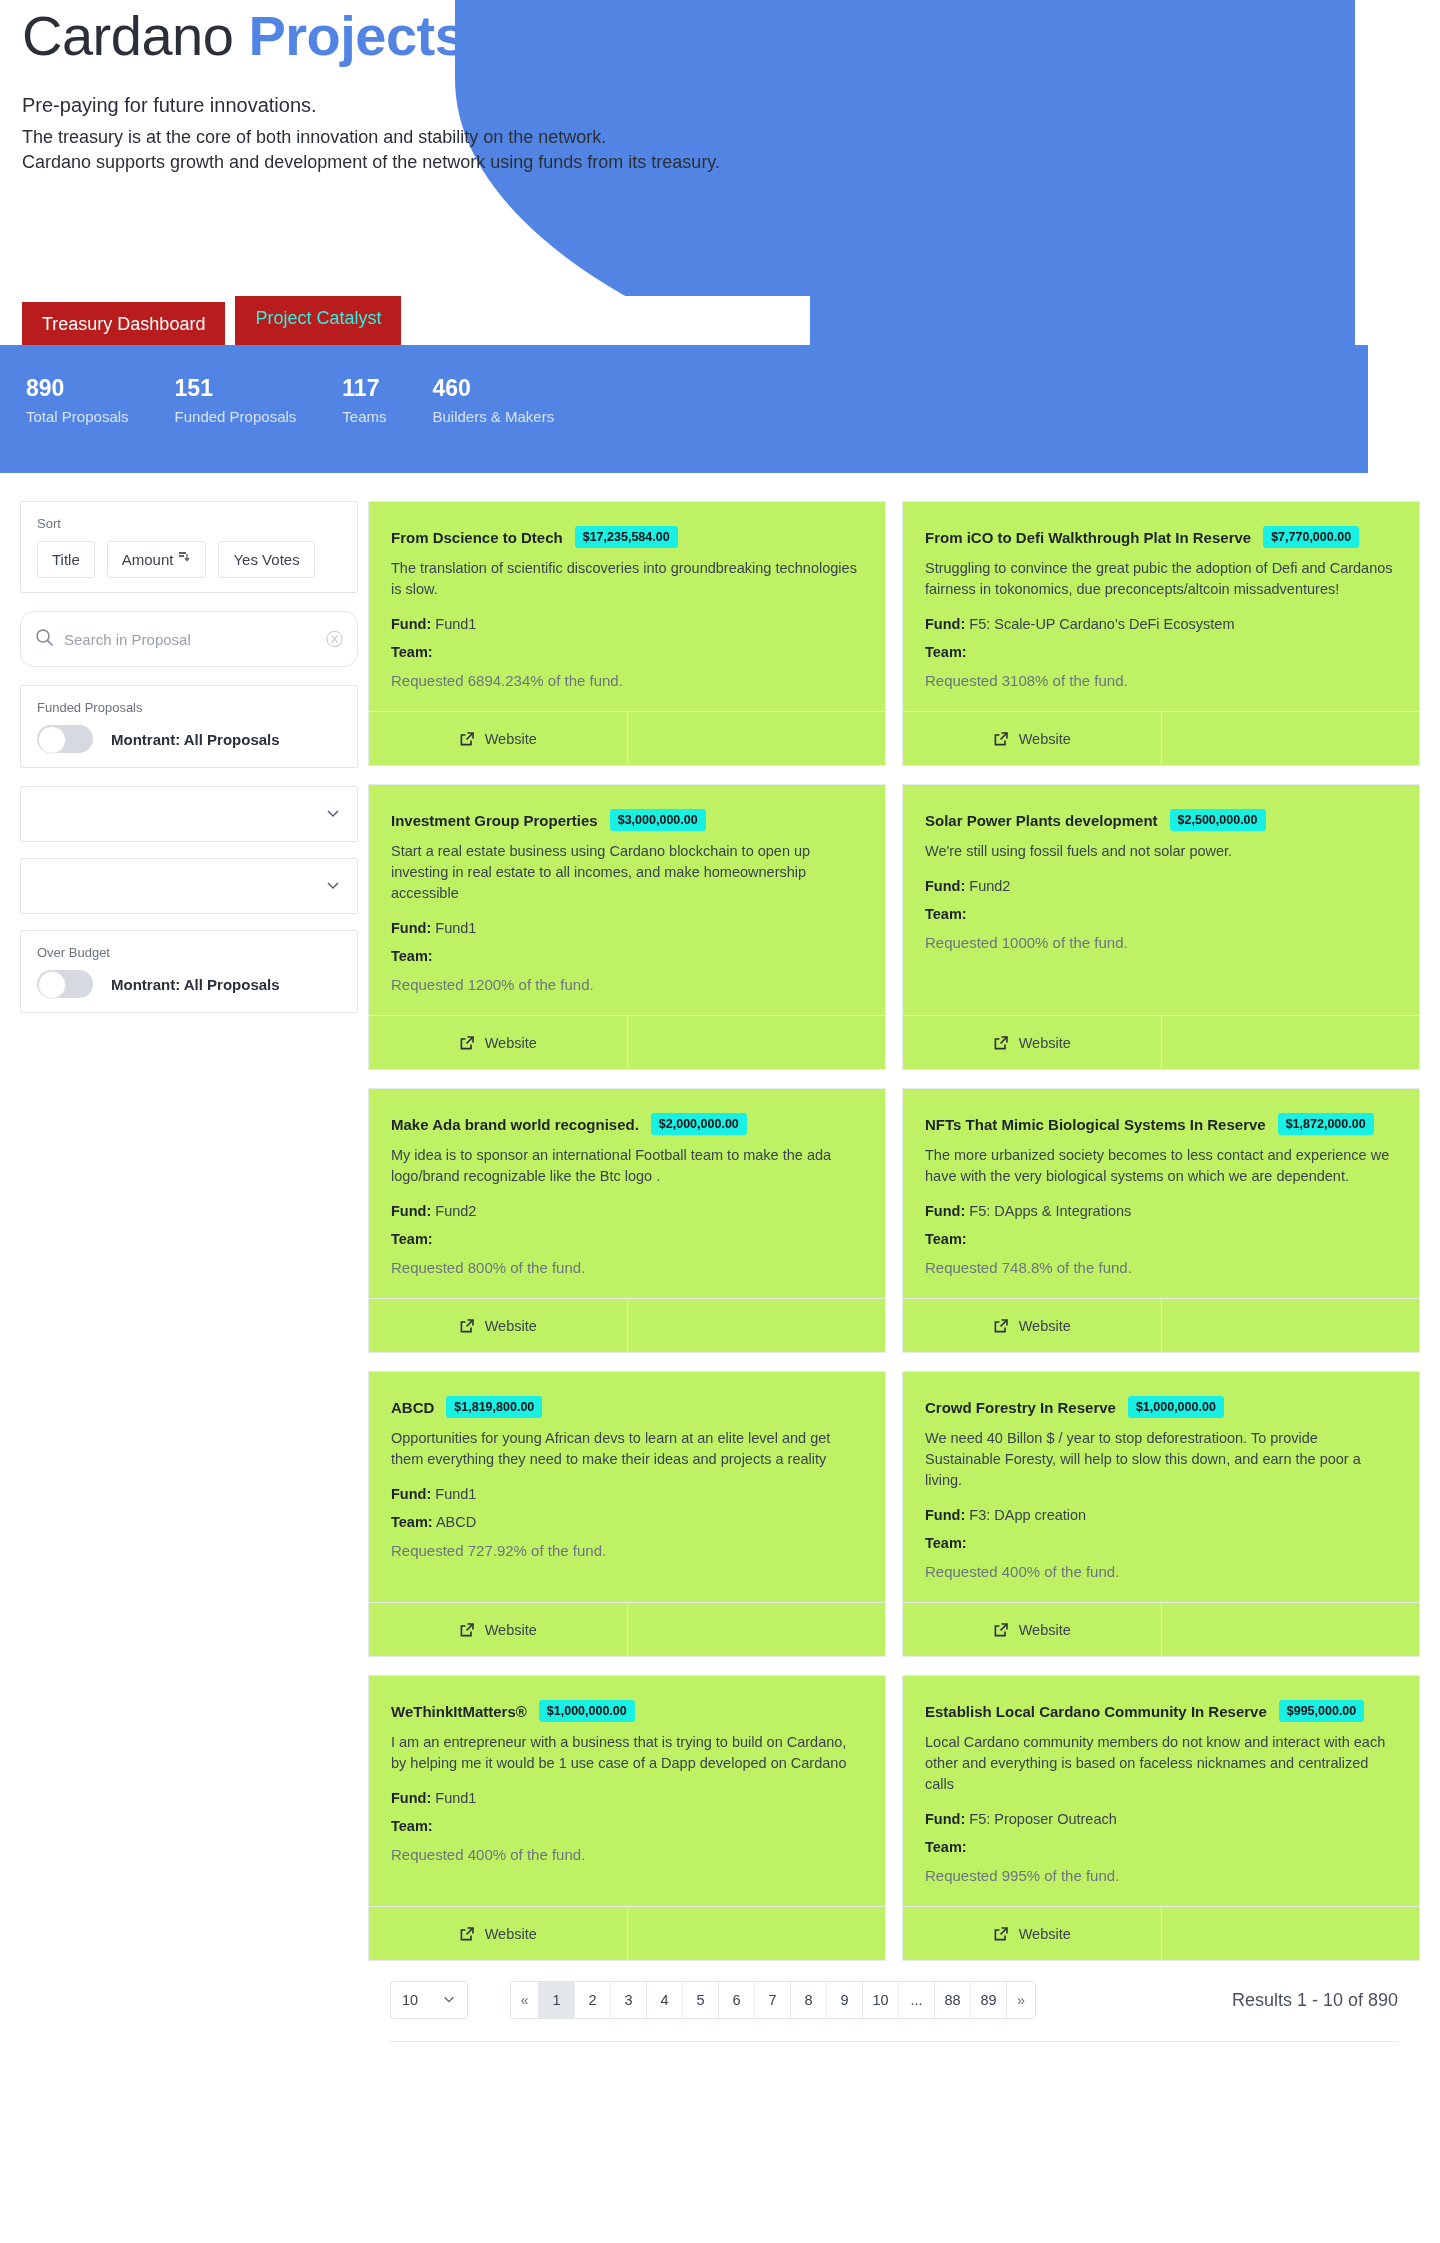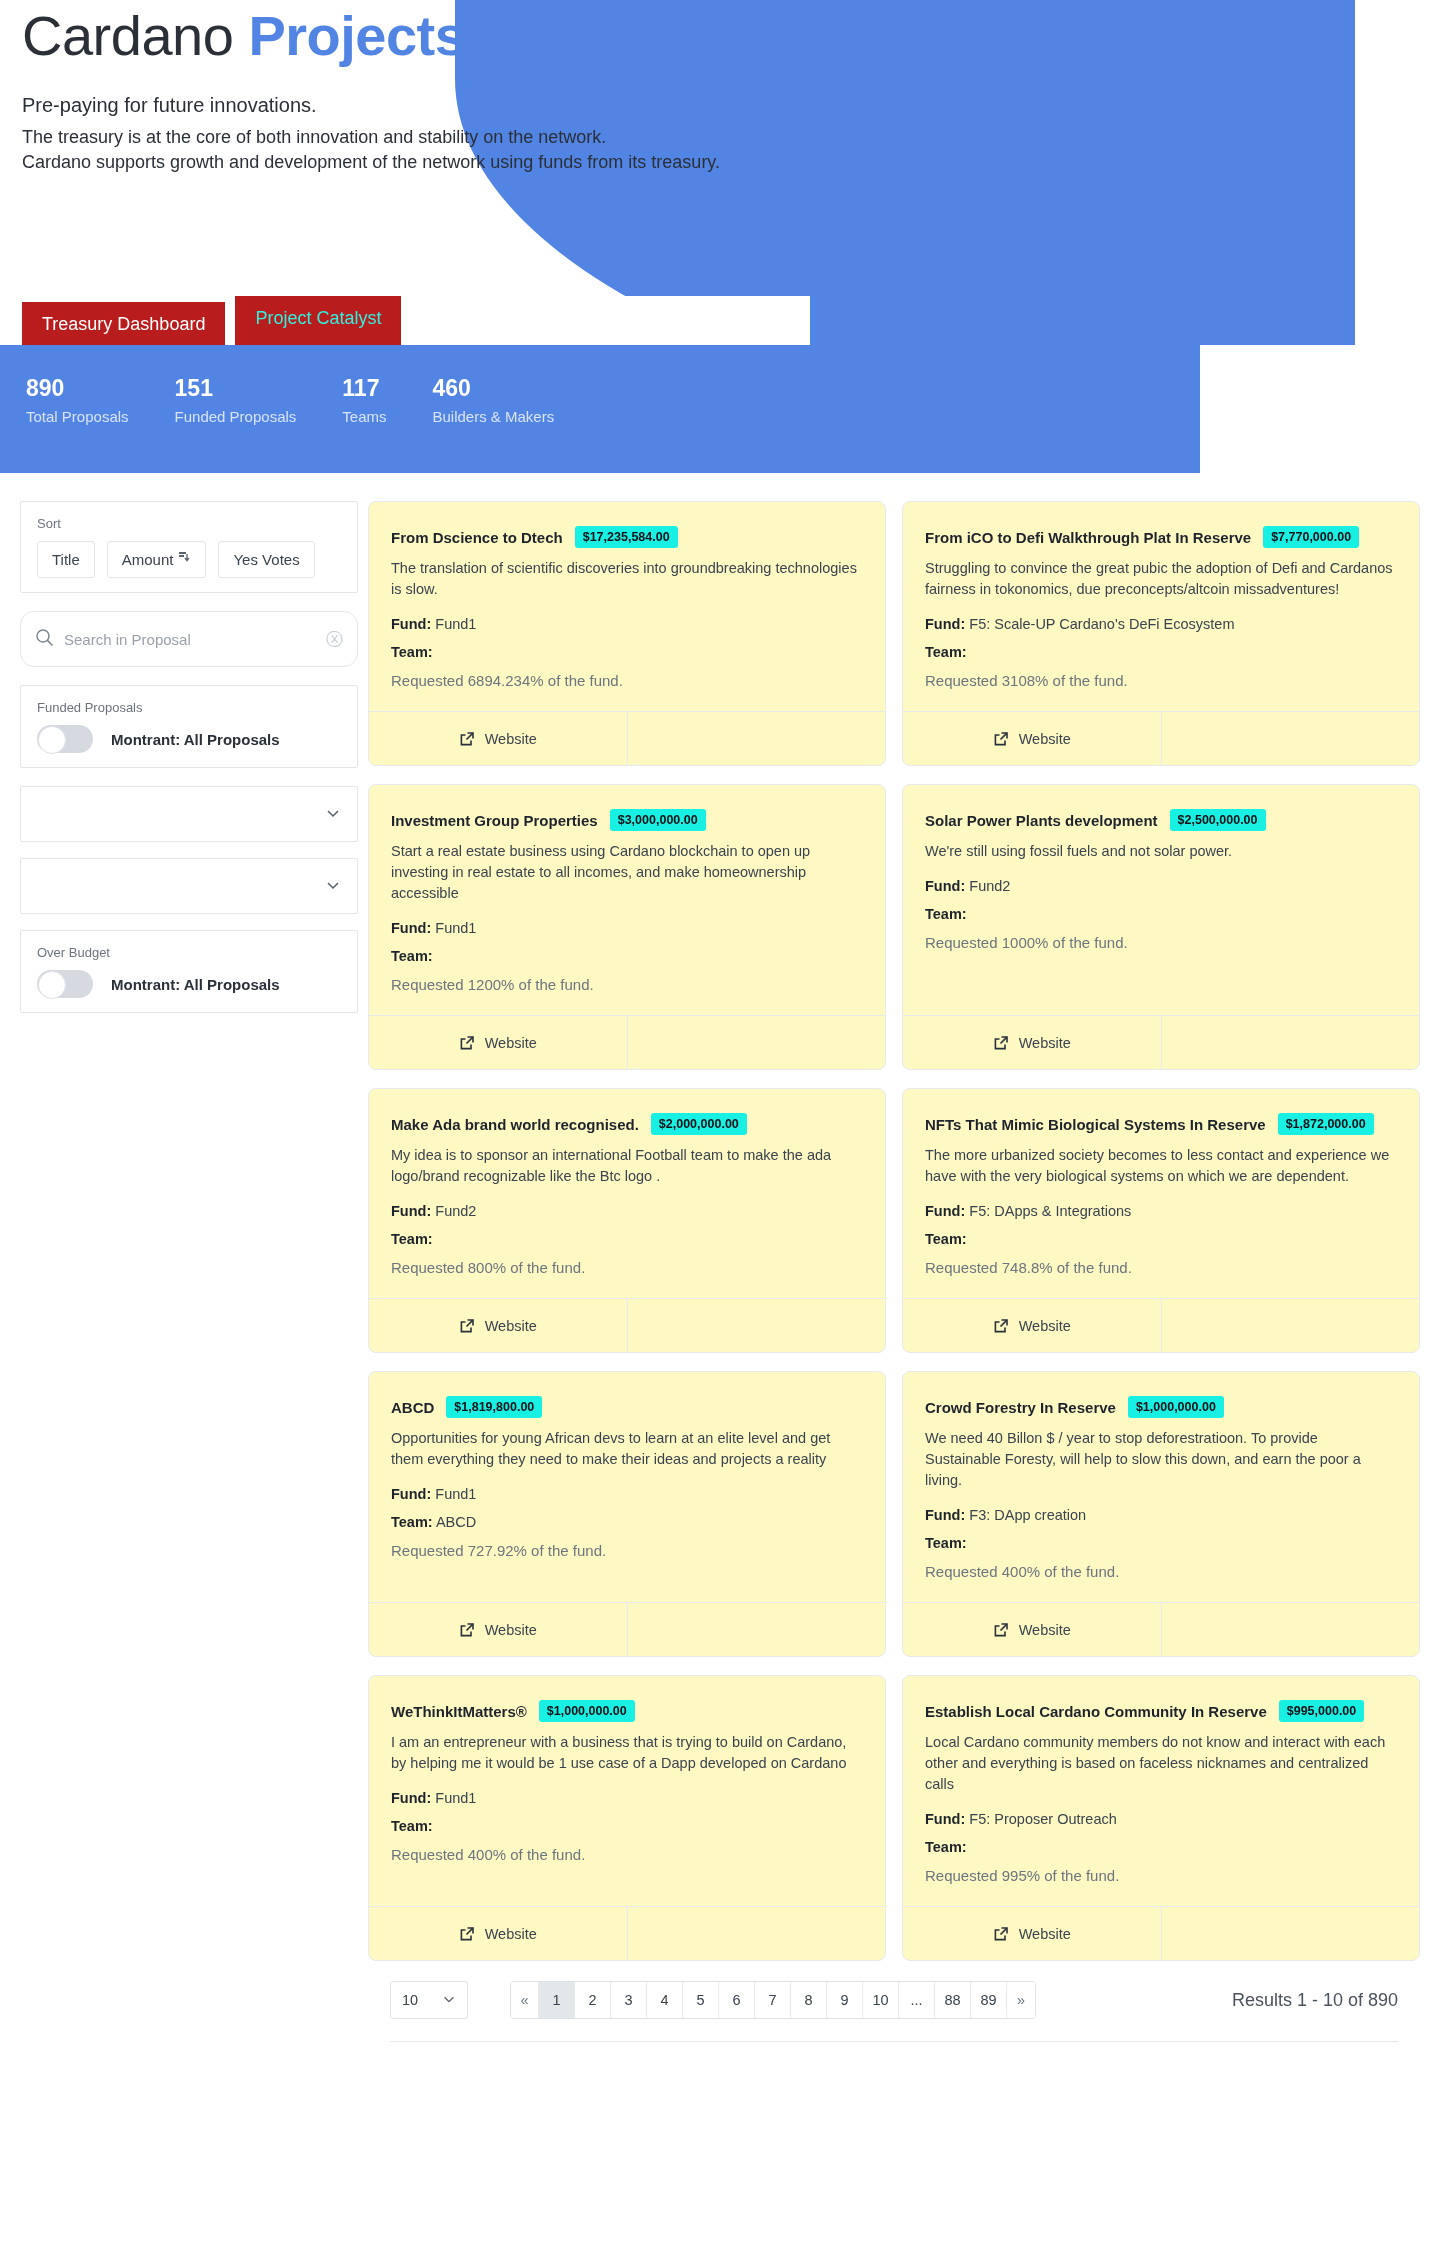--- a/index.html
+++ b/index.html
@@ -79,21 +79,21 @@
     background: #b91c1c;
     color: #ffffff;
     cursor: pointer;
     user-select: none;
   }
   .tab + .tab { margin-left: 10px; }
   .tab.active-catalyst { color: #2ef2e0; padding-bottom: 18px; }
 
   
   .stats-band {
-    width: 1200px;
+    width: 1368px;
     background: #5285e3;
     height: 128px;
     padding: 30px 0 0 26px;
     display: flex;
     align-items: flex-start;
   }
   .stat { margin-right: 46px; }
   .stat-value {
     color: #ffffff;
     font-size: 23px;
@@ -203,22 +203,22 @@
   .chev { color: #59616c; font-size: 15px; }
 
   
   .grid {
     display: grid;
     grid-template-columns: 1fr 1fr;
     gap: 18px 16px;
   }
   .card {
     border: 1px solid #e6e9ed;
-    background: #fef9c3;
-    border-radius: 8px;
+    background: #bef264;
+    border-radius: 0;
     display: flex;
     flex-direction: column;
   }
   .card-body { padding: 24px 22px 22px 22px; flex: 1; }
   .card-title-row {
     display: flex;
     align-items: center;
     gap: 12px;
     flex-wrap: wrap;
     margin-bottom: 10px;

